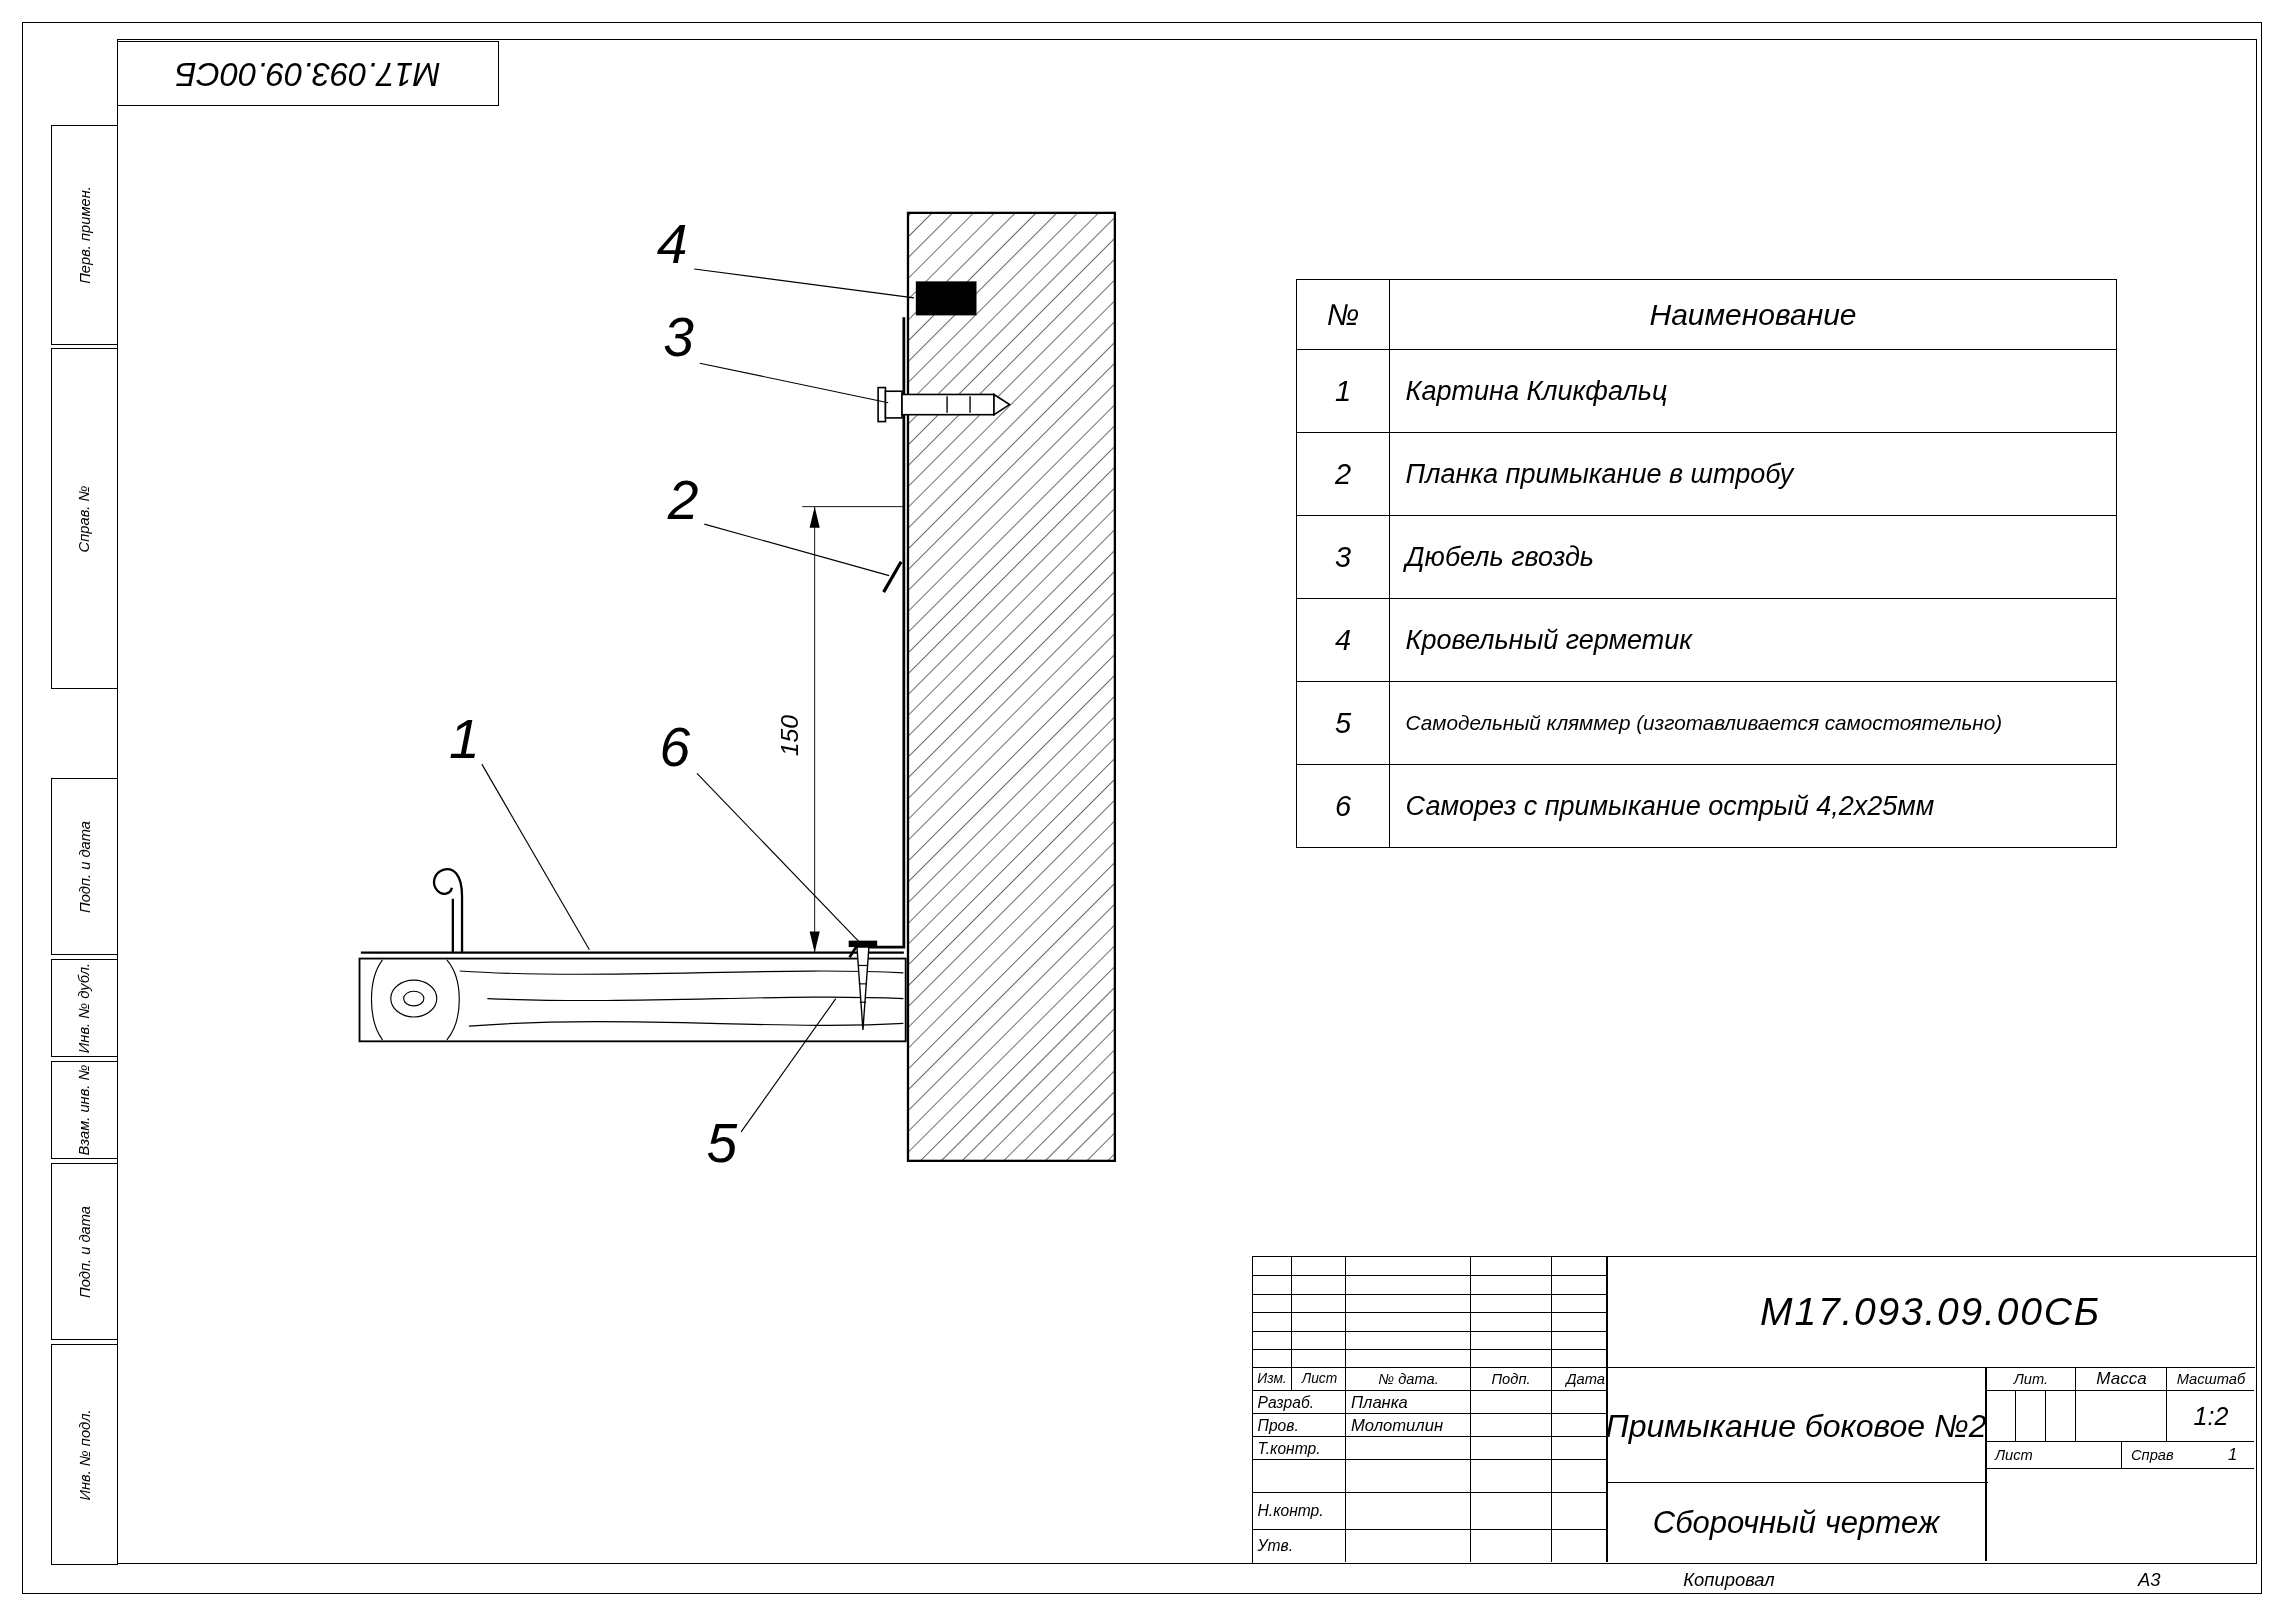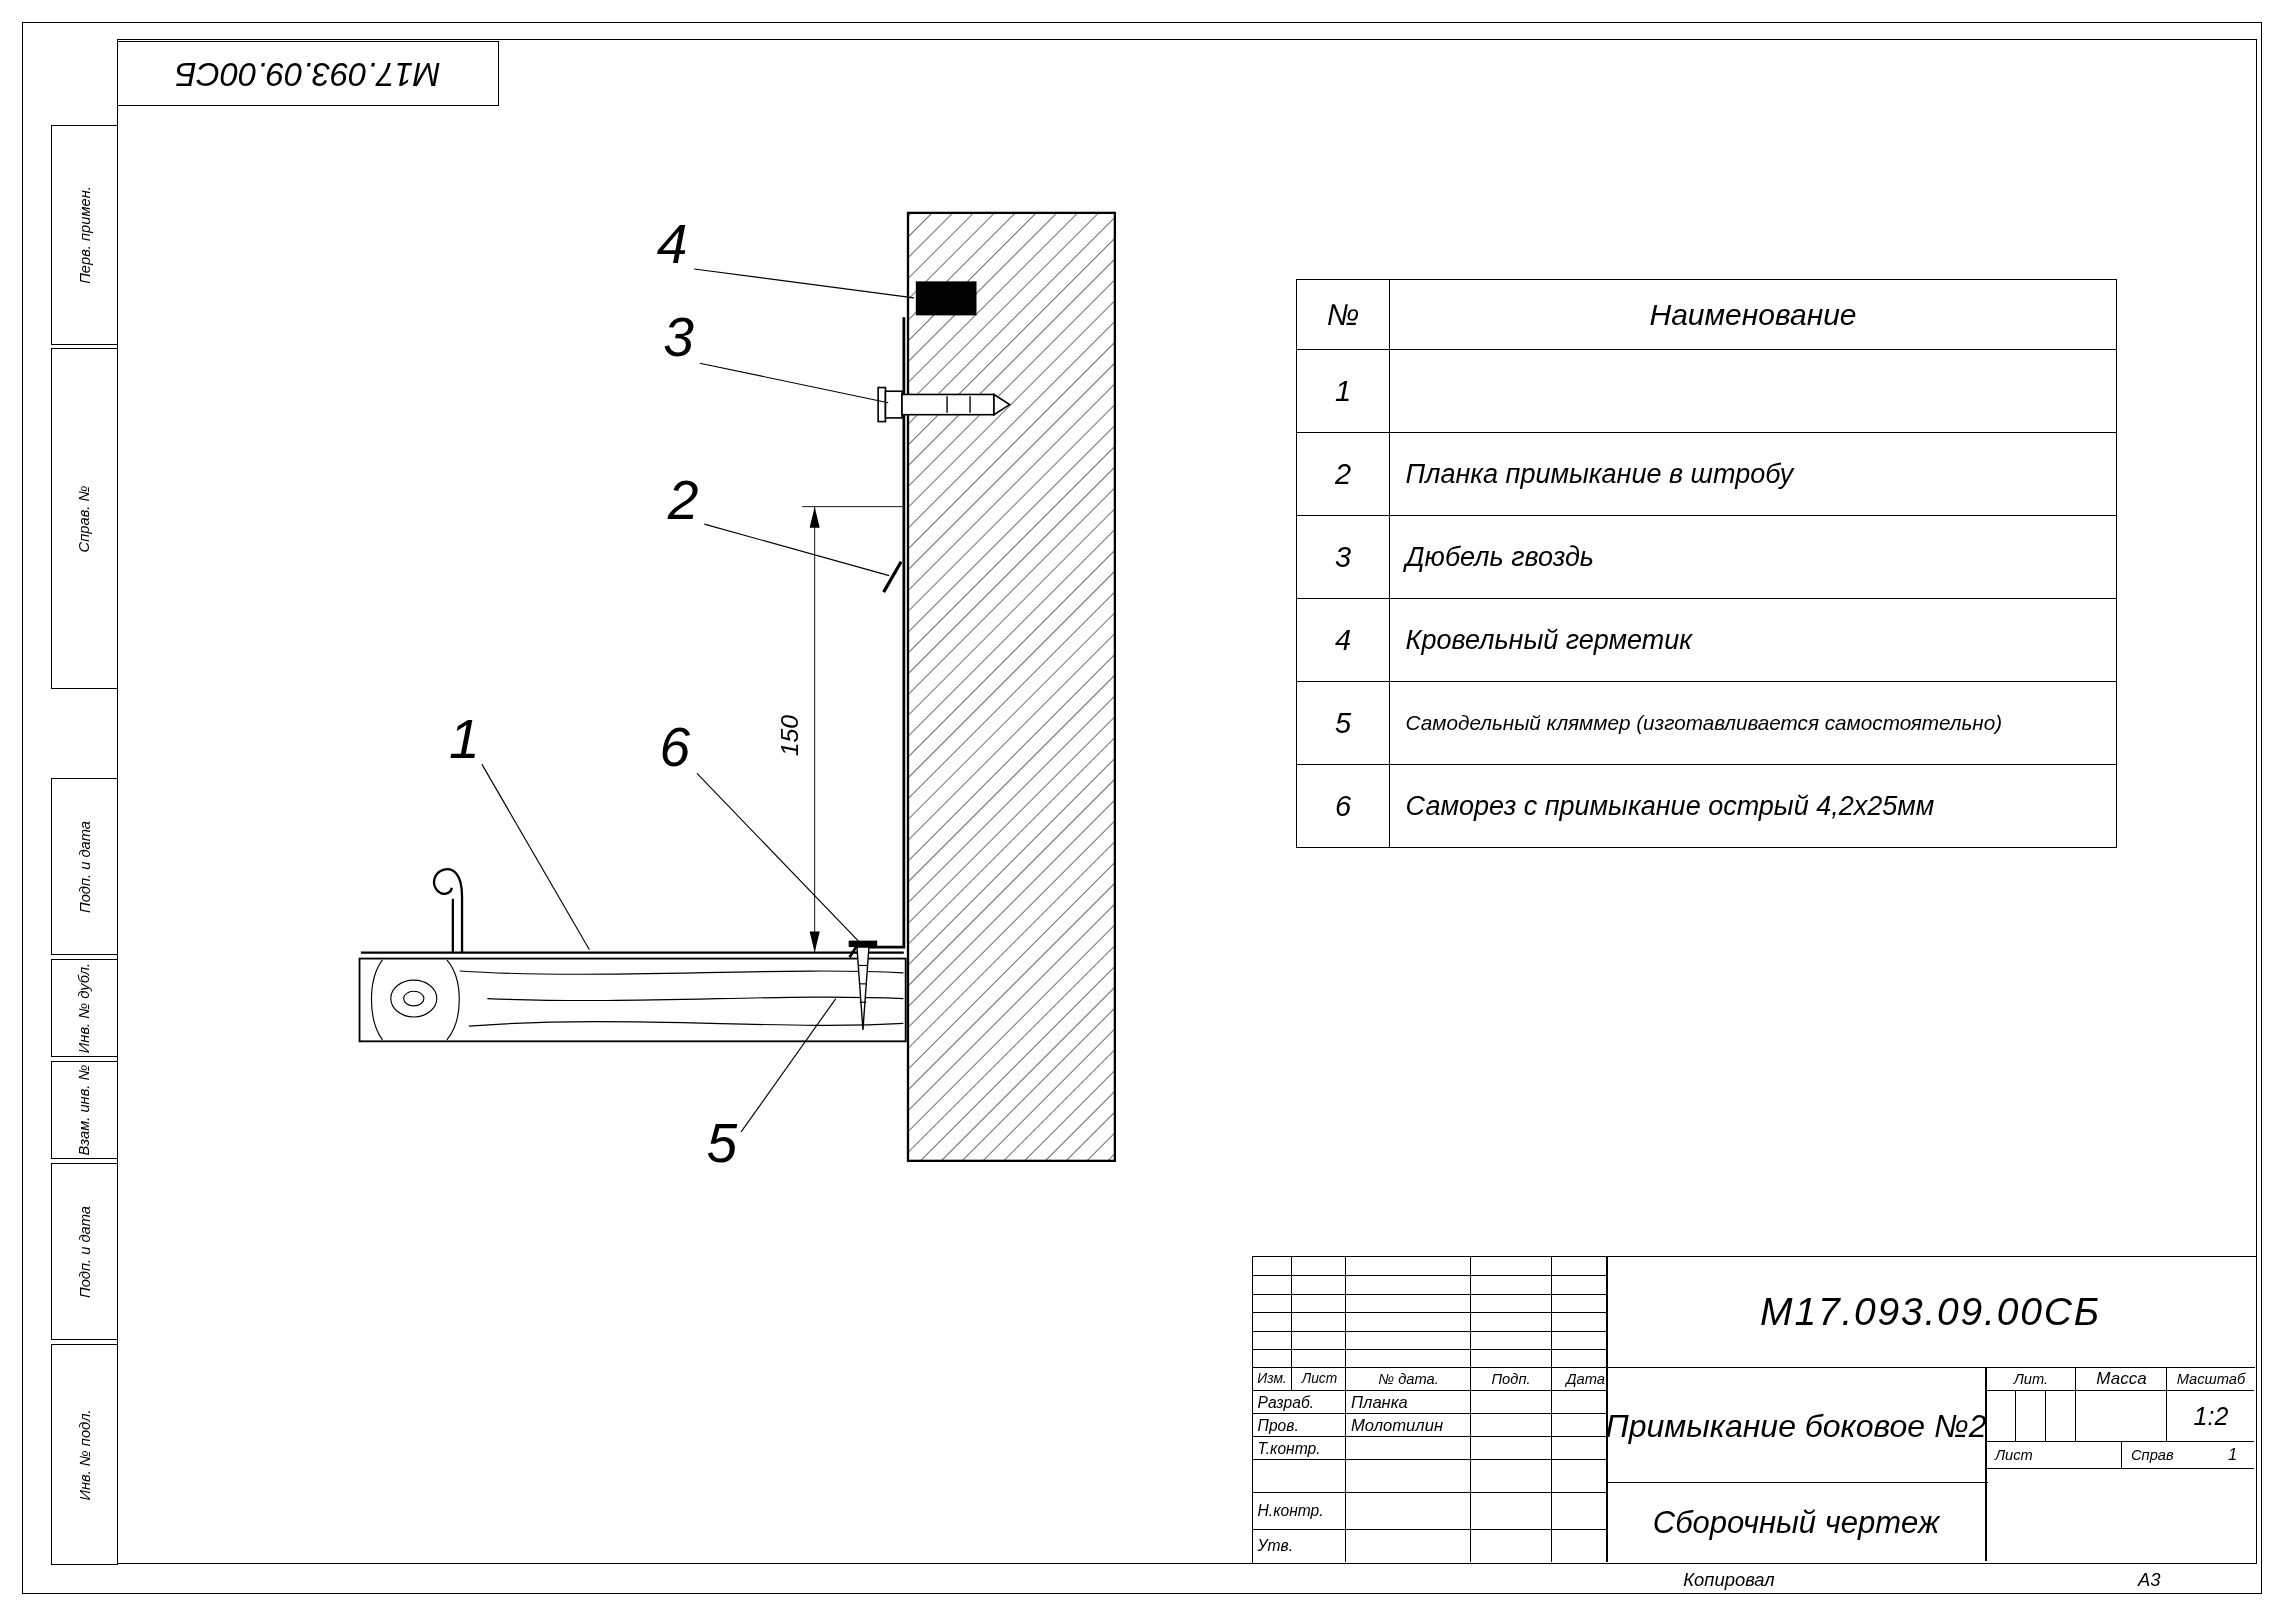--- a/index.html
+++ b/index.html
@@ -132,20 +132,21 @@
     <text x="1468" y="1667" text-anchor="middle" font-size="120" font-style="italic" font-family="Liberation Sans, sans-serif">6</text>
   </svg>
 
   <div class="ptable">
     <div class="prow first">
       <div class="pnum" style="font-size:30px;">№</div>
       <div class="pname hdr">Наименование</div>
     </div>
     <div class="prow">
       <div class="pnum">1</div>
+      <div class="pname">Картина Кликфальц</div>
     </div>
     <div class="prow">
       <div class="pnum">2</div>
       <div class="pname">Планка примыкание в штробу</div>
     </div>
     <div class="prow">
       <div class="pnum">3</div>
       <div class="pname">Дюбель гвоздь</div>
     </div>
     <div class="prow">

